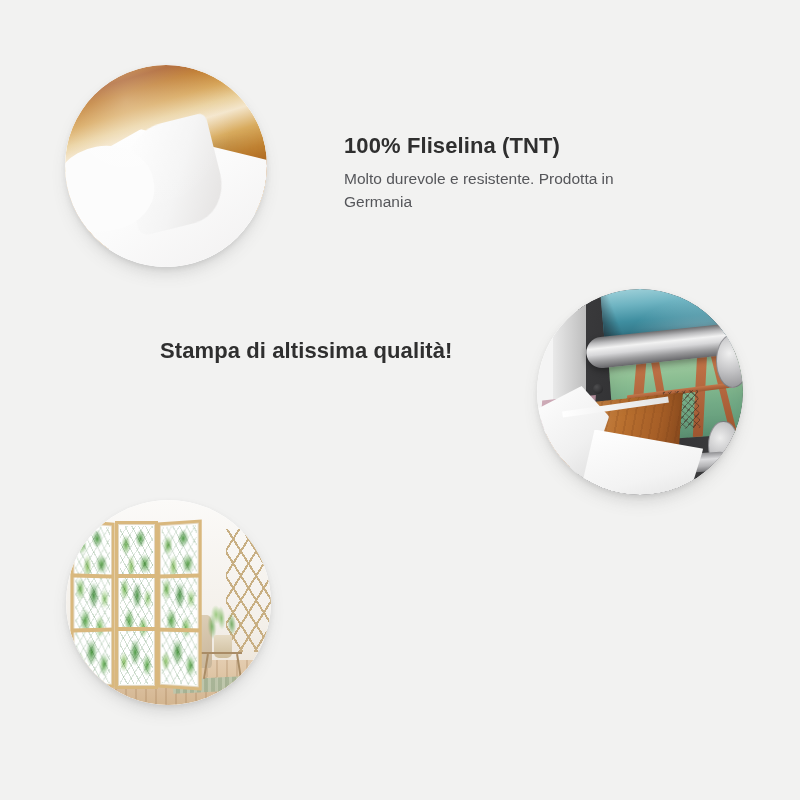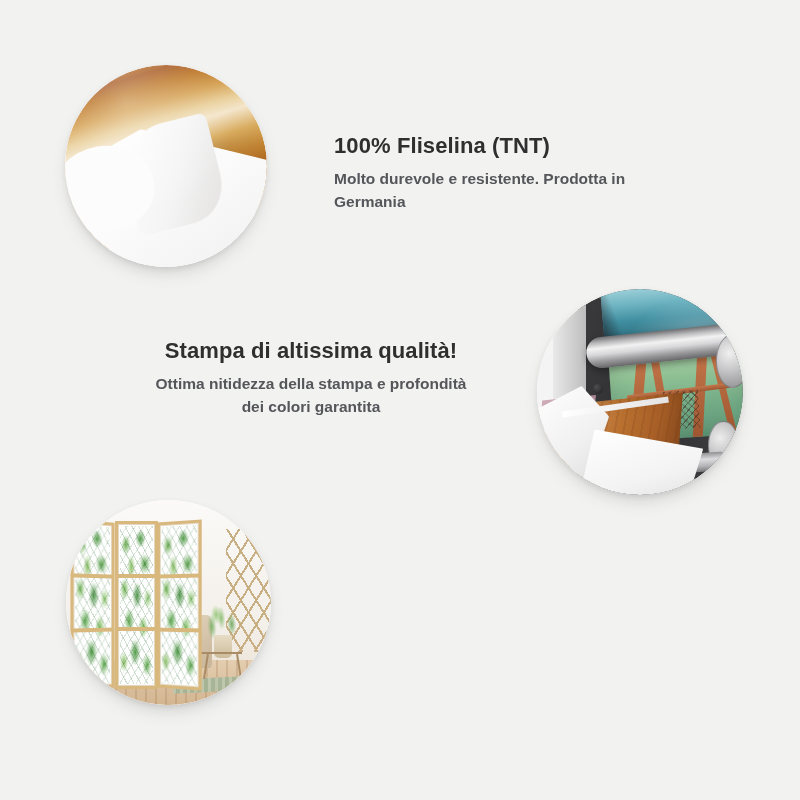--- a/index.html
+++ b/index.html
@@ -353,27 +353,27 @@
   .feature-title {
     font-size: 22px;
     font-weight: 700;
     color: #2f2f2f;
     letter-spacing: 0.1px;
     line-height: 1.2;
     margin-bottom: 9px;
   }
   .feature-desc {
     font-size: 15.5px;
-    font-weight: 700;
+    font-weight: 400;
     color: #55565a;
     line-height: 1.45;
   }
 
-  #feature-text-1 { left: 334px; top: 133px; width: 340px; text-align: left; }
-  #feature-text-2 { left: 150px; top: 338px; width: 322px; text-align: center; }
+  #feature-text-1 { left: 344px; top: 133px; width: 340px; text-align: left; }
+  #feature-text-2 { left: 160px; top: 338px; width: 322px; text-align: left; }
   #feature-text-3 { left: 326px; top: 563px; width: 340px; text-align: left; }
 </style>
 </head>
 <body>
 
 <div class="stage">
 
   <div class="media" id="media-wallpaper-roll">
     <div class="inner">
       <div class="roll-bg"></div>
@@ -386,21 +386,20 @@
     </div>
   </div>
 
   <div class="feature-text" id="feature-text-1">
     <div class="feature-title">100% Fliselina (TNT)</div>
     <div class="feature-desc">Molto durevole e resistente. Prodotta in Germania</div>
   </div>
 
   <div class="feature-text" id="feature-text-2">
     <div class="feature-title">Stampa di altissima qualità!</div>
-    <div class="feature-desc">Ottima nitidezza della stampa e profondità dei colori garantita</div>
   </div>
 
   <div class="media" id="media-printing-machine">
     <div class="inner">
       <div class="pm-bg"></div>
       <div class="pm-body"></div>
       <div class="pm-left-panel"></div>
       <div class="pm-print-top"></div>
       <div class="pm-print-mid">
         <div class="pm-strut pm-s1"></div>

